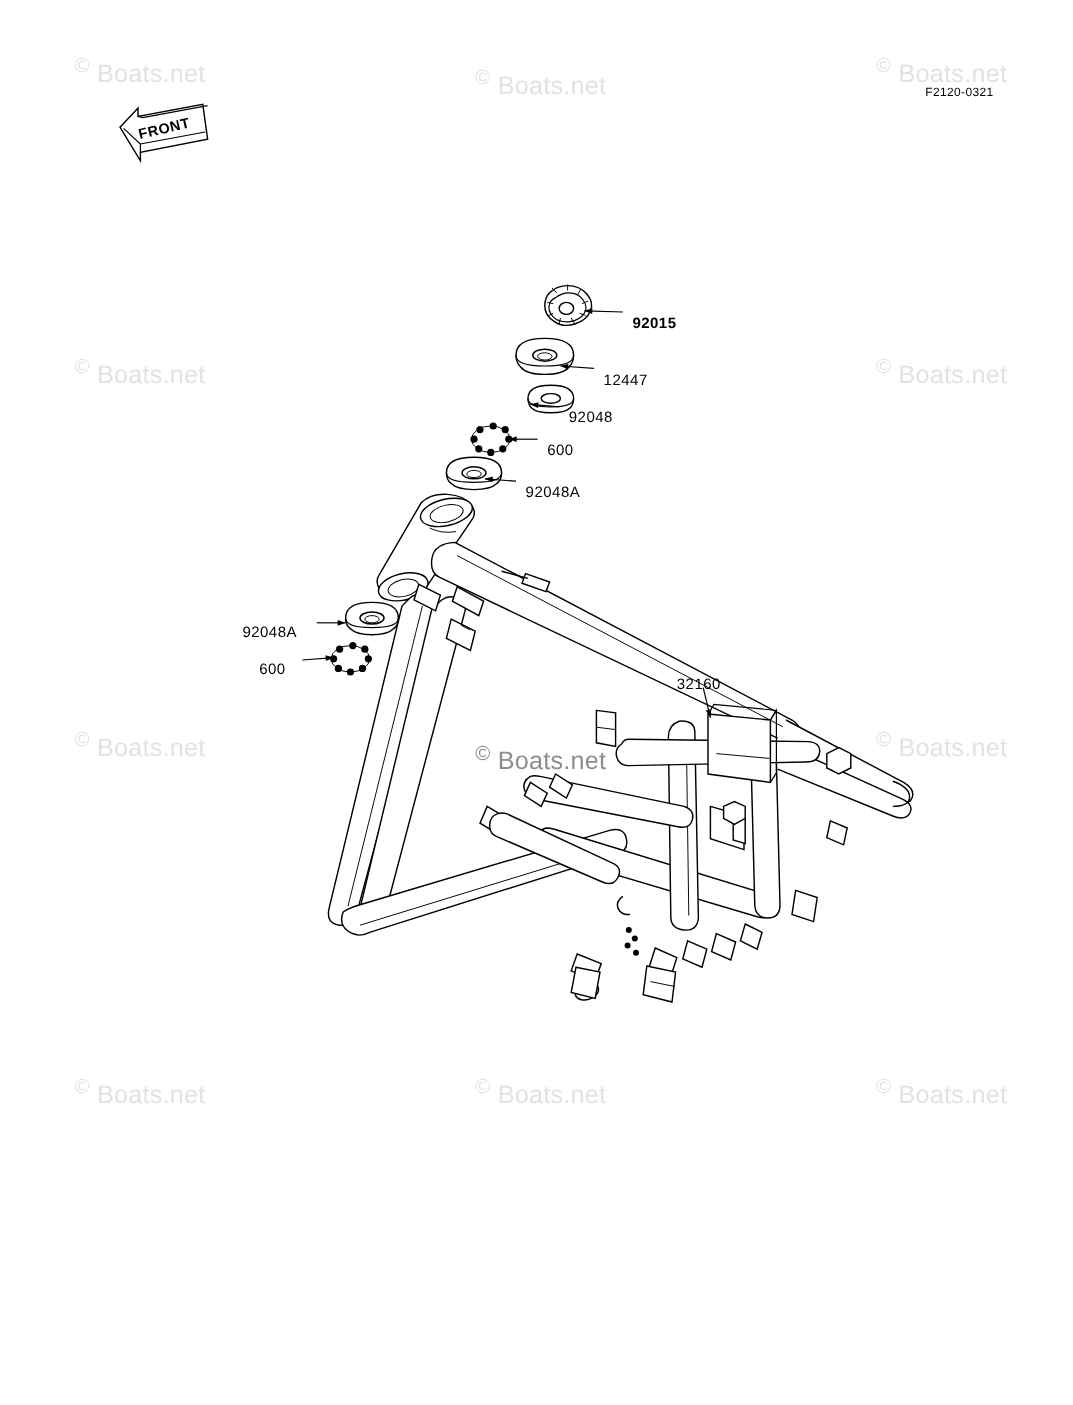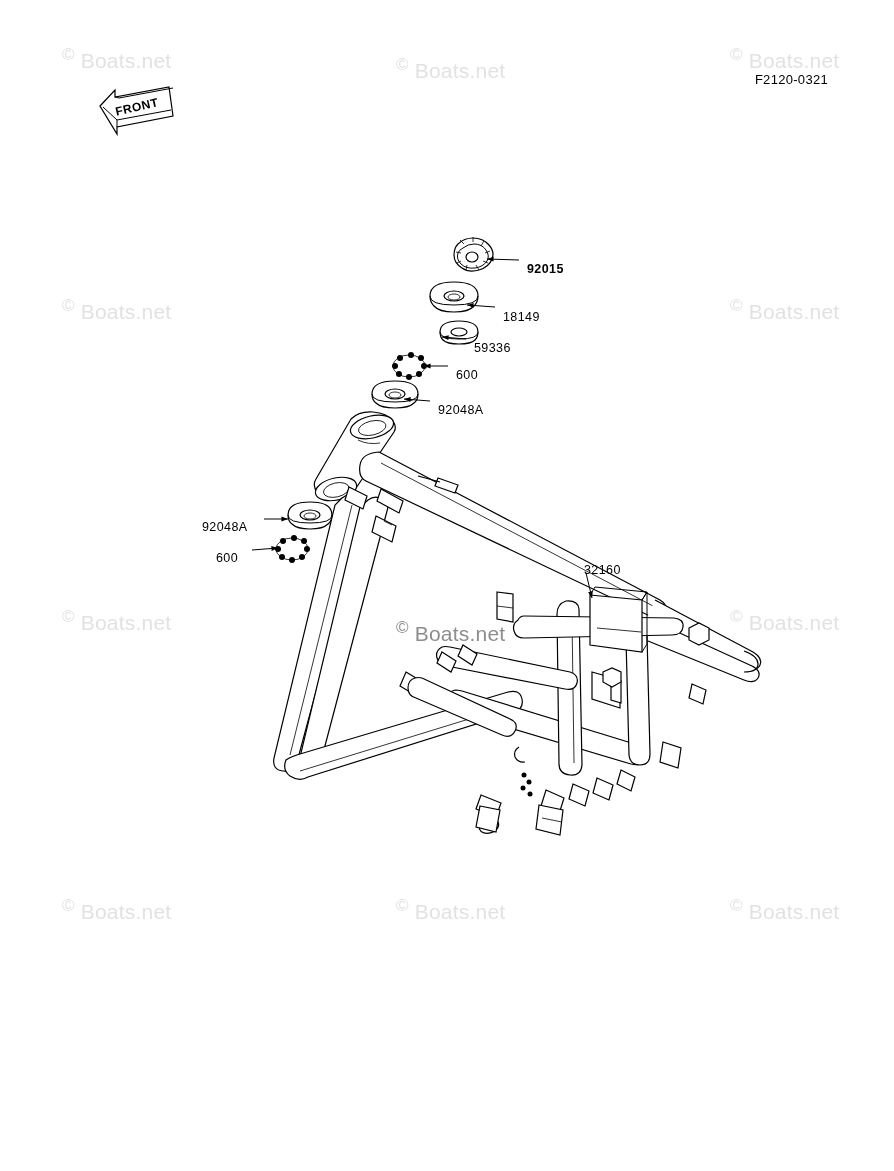--- a/index.html
+++ b/index.html
@@ -35,21 +35,21 @@
     vertical-align: super;
   }
   .watermark.dark {
     color: #8d8d8d;
   }
   
   .diagram-code {
     position: absolute;
     right: 66px;
     top: 72px;
-    font-size: 13px;
+    font-size: 10px;
     letter-spacing: 0.3px;
     font-family: "Liberation Sans", sans-serif;
   }
   
   .front-badge {
     position: absolute;
     left: 97px;
     top: 84px;
     width: 80px;
     height: 56px;
@@ -298,22 +298,22 @@
         <line x1="252" y1="550" x2="278" y2="548" class="ln-thin"></line>
         <polygon points="278,548 271.62785299083373,550.8975407665075 271.2596661325345,546.111111608618" class="fill-k"></polygon>
         <line x1="586" y1="573" x2="592" y2="598" class="ln-thin"></line>
         <polygon points="592,598 588.1314243987699,592.1661228314639 592.7994370326229,591.0457997993392" class="fill-k"></polygon>
       </g>
 
   </svg>
 
   <div id="callout-layer">
       <div class="callout" style="left: 527px; top: 262px; font-weight: bold;">92015</div>
-      <div class="callout" style="left: 503px; top: 310px;">18149</div>
-      <div class="callout" style="left: 474px; top: 341px;">59336</div>
+      <div class="callout" style="left: 503px; top: 310px;">12447</div>
+      <div class="callout" style="left: 474px; top: 341px;">92048</div>
       <div class="callout" style="left: 456px; top: 368px;">600</div>
       <div class="callout" style="left: 438px; top: 403px;">92048A</div>
       <div class="callout" style="left: 202px; top: 520px;">92048A</div>
       <div class="callout" style="left: 216px; top: 551px;">600</div>
-      <div class="callout" style="left: 564px; top: 563px; margin-left: 20px;">32160</div>
+      <div class="callout" style="left: 564px; top: 563px;">32160</div>
     </div>
 
 </div>
 
 </body></html>

